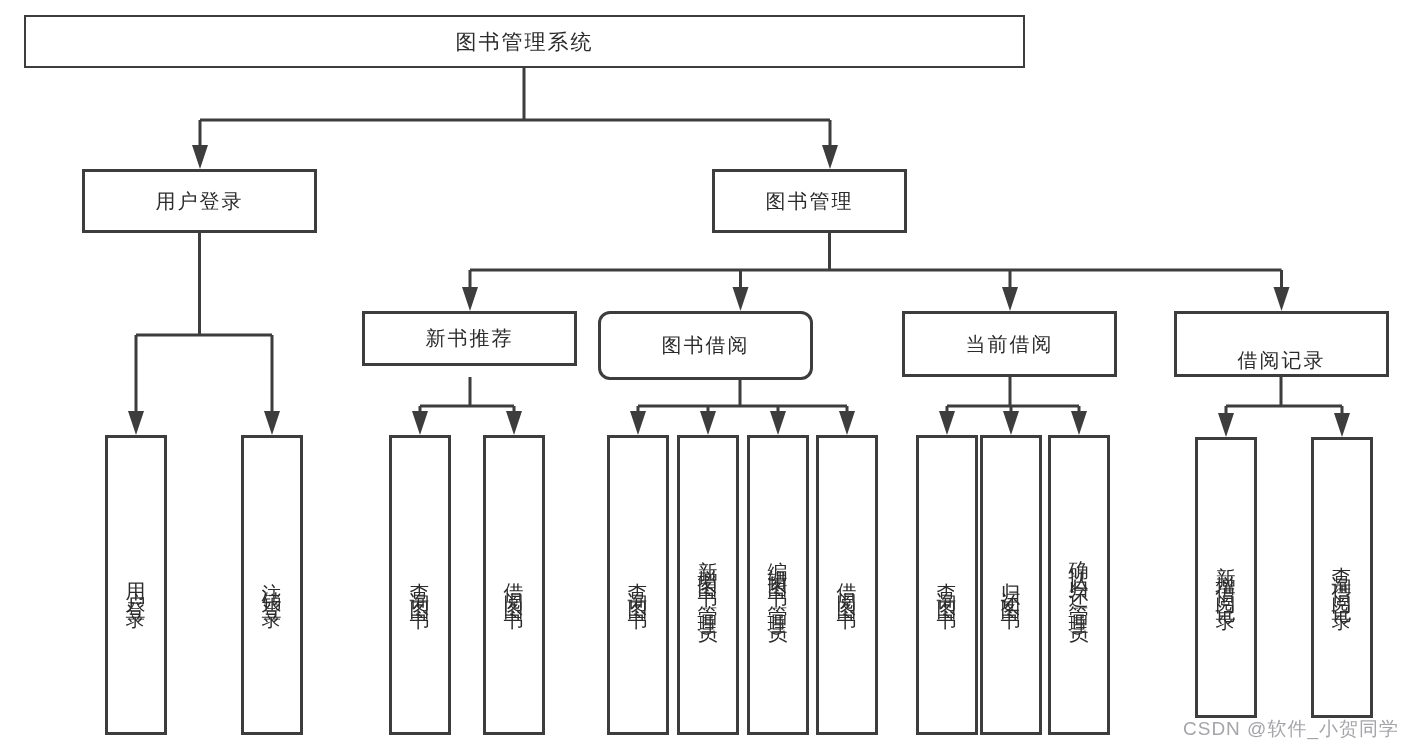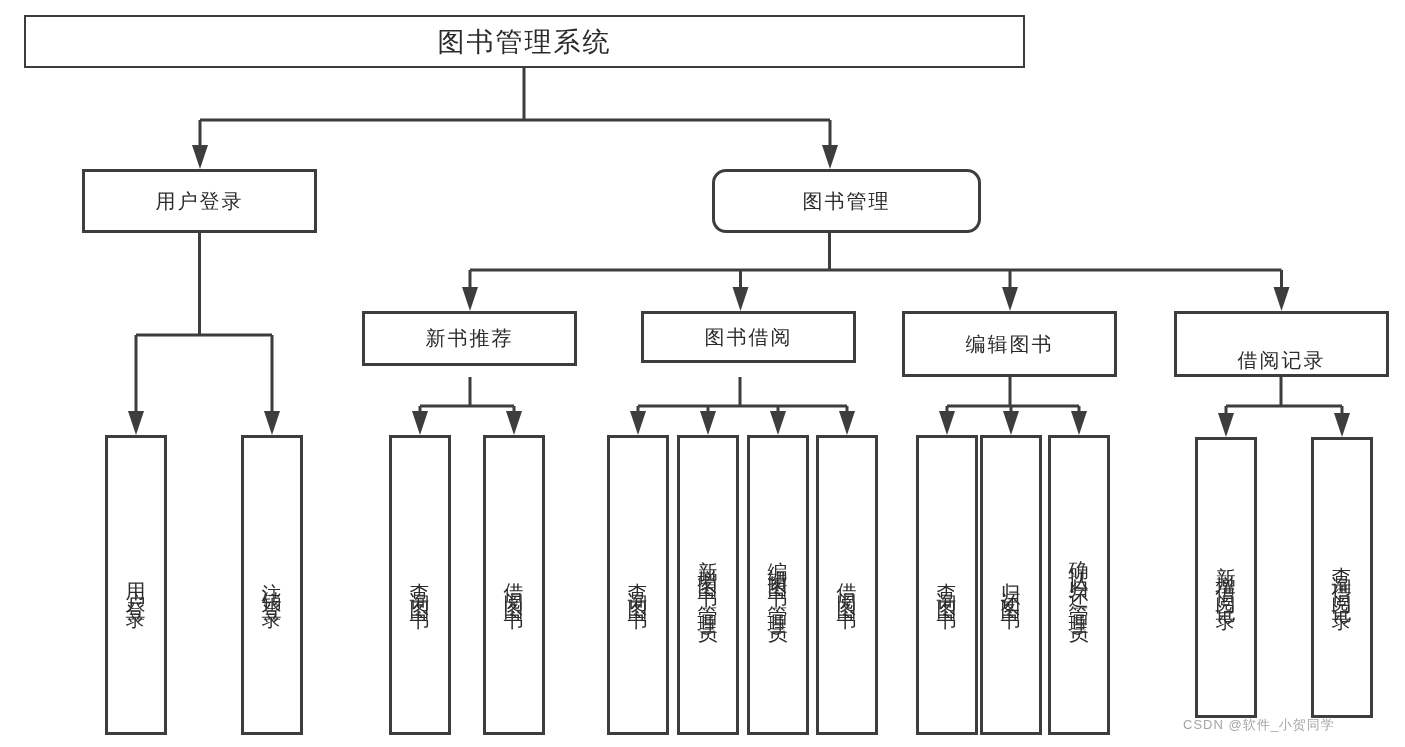--- a/index.html
+++ b/index.html
@@ -6,33 +6,33 @@
   .stage{
     position:relative;width:1405px;height:747px;background:#ffffff;
     font-family:"Liberation Sans",sans-serif;overflow:hidden;
   }
   .connectors{position:absolute;left:0;top:0;width:1405px;height:747px;}
   .node{
     position:absolute;box-sizing:border-box;background:#ffffff;
     border:3px solid #3d3d3d;display:flex;align-items:center;justify-content:center;
     font-size:20px;color:#2b2b2b;letter-spacing:2px;white-space:nowrap;
   }
-  .node.root{border-width:2px;font-size:27px;}
+  .node.root{border-width:2px;font-size:21px;}
   .leaf{
     position:absolute;box-sizing:border-box;background:#ffffff;
     border:3px solid #3d3d3d;width:62px;
     display:flex;align-items:center;justify-content:center;
   }
   .vtext{
     writing-mode:vertical-lr;text-orientation:mixed;
     font-size:20px;color:#2b2b2b;letter-spacing:9px;line-height:1;white-space:nowrap;
   }
   .watermark{
     position:absolute;left:1183px;top:716px;width:222px;
-    font-size:13px;color:#a5a5a9;letter-spacing:1px;white-space:nowrap;
+    font-size:19px;color:#a5a5a9;letter-spacing:1px;white-space:nowrap;
     text-shadow:0 0 2px #ffffff;
   }
 </style>
 </head>
 <body>
 
 <div class="stage">
 
   <svg class="connectors" viewBox="0 0 1405 747" xmlns="http://www.w3.org/2000/svg">
     <g stroke="#3d3d3d" stroke-width="3" fill="none">
@@ -74,32 +74,32 @@
     </g>
   </svg>
 
   <div class="node root" style="left:24px;top:15px;width:1001px;height:53px;">
     <span>图书管理系统</span>
   </div>
 
   <div class="node" style="left:82px;top:169px;width:235px;height:64px;">
     <span>用户登录</span>
   </div>
-  <div class="node" style="left:712px;top:169px;width:269px;height:64px;border-radius:14px;">
+  <div class="node" style="left:712px;top:169px;width:195px;height:64px;">
     <span>图书管理</span>
   </div>
 
   <div class="node" style="left:362px;top:311px;width:215px;height:55px;">
     <span>新书推荐</span>
   </div>
-  <div class="node" style="left:641px;top:311px;width:215px;height:52px;">
+  <div class="node" style="left:598px;top:311px;width:215px;height:69px;border-radius:12px;">
     <span>图书借阅</span>
   </div>
   <div class="node" style="left:902px;top:311px;width:215px;height:66px;">
-    <span>编辑图书</span>
+    <span>当前借阅</span>
   </div>
   <div class="node" style="left:1174px;top:311px;width:215px;height:66px;align-items:flex-end;">
     <span>借阅记录</span>
   </div>
 
   <div class="leaf" style="left:105px;top:435px;height:300px;">
     <span class="vtext">用户登录</span>
   </div>
   <div class="leaf" style="left:241px;top:435px;height:300px;">
     <span class="vtext">注销登录</span>

